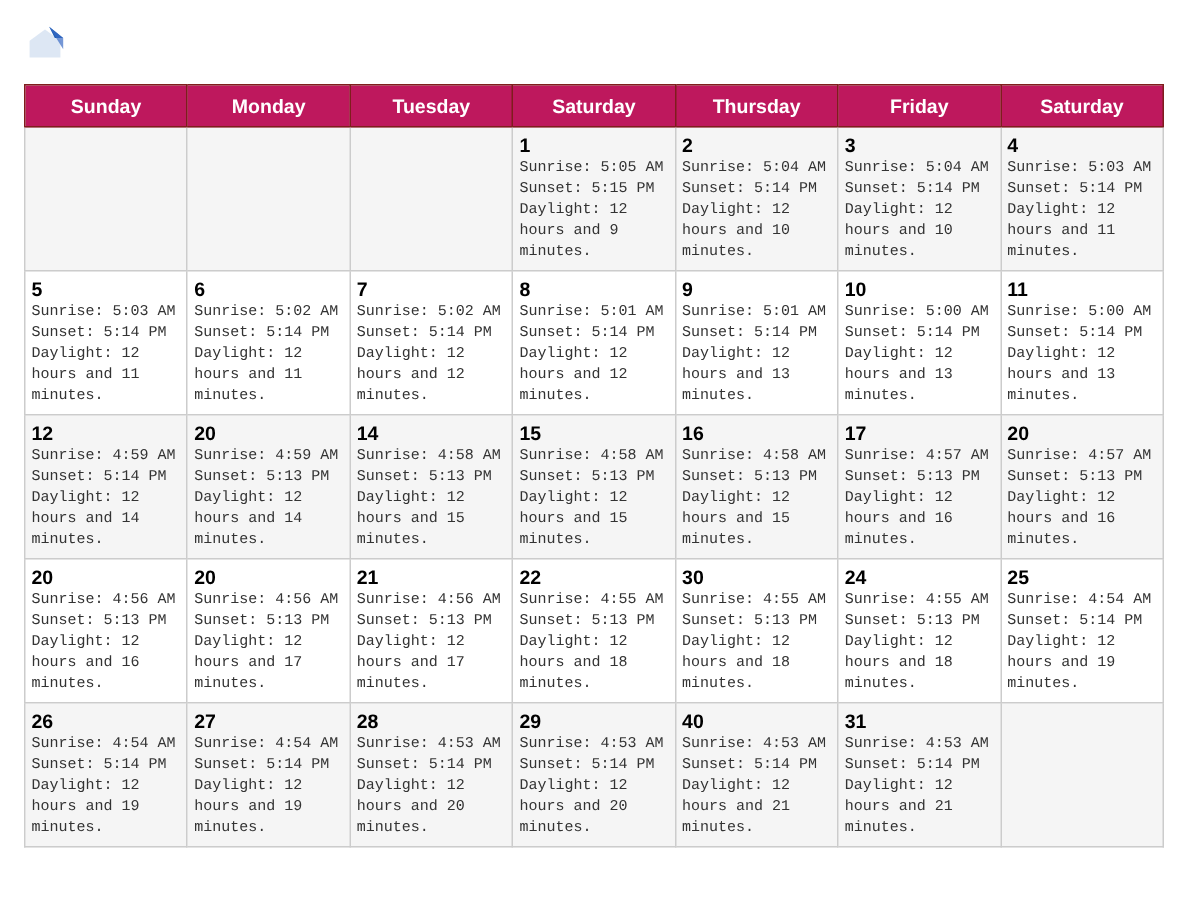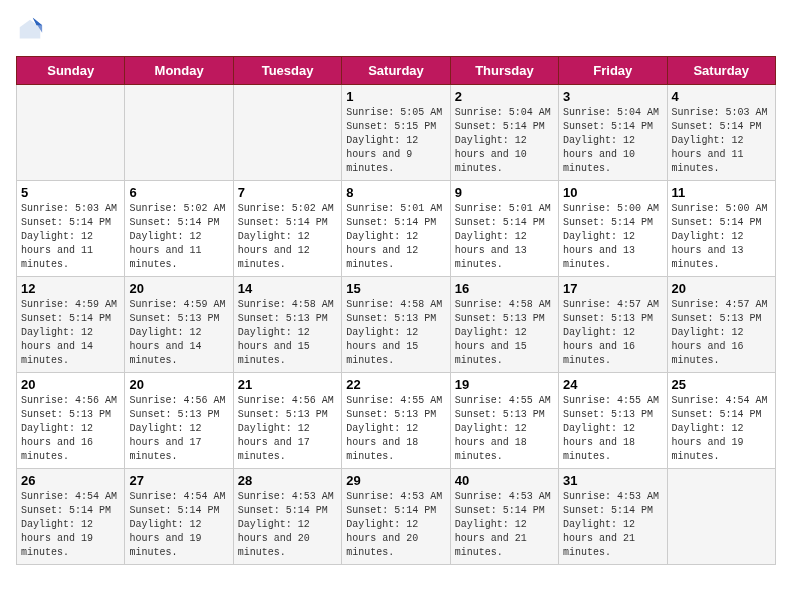--- a/index.html
+++ b/index.html
@@ -271,21 +271,21 @@
 and 17 minutes.</div>
         </td>
         <td>
           <span class="day-num">22</span>
           <div class="day-info">Sunrise: 4:55 AM
 Sunset: 5:13 PM
 Daylight: 12 hours
 and 18 minutes.</div>
         </td>
         <td>
-          <span class="day-num">19</span>
+          <span class="day-num">30</span>
           <div class="day-info">Sunrise: 4:55 AM
 Sunset: 5:13 PM
 Daylight: 12 hours
 and 18 minutes.</div>
         </td>
         <td>
           <span class="day-num">24</span>
           <div class="day-info">Sunrise: 4:55 AM
 Sunset: 5:13 PM
 Daylight: 12 hours

